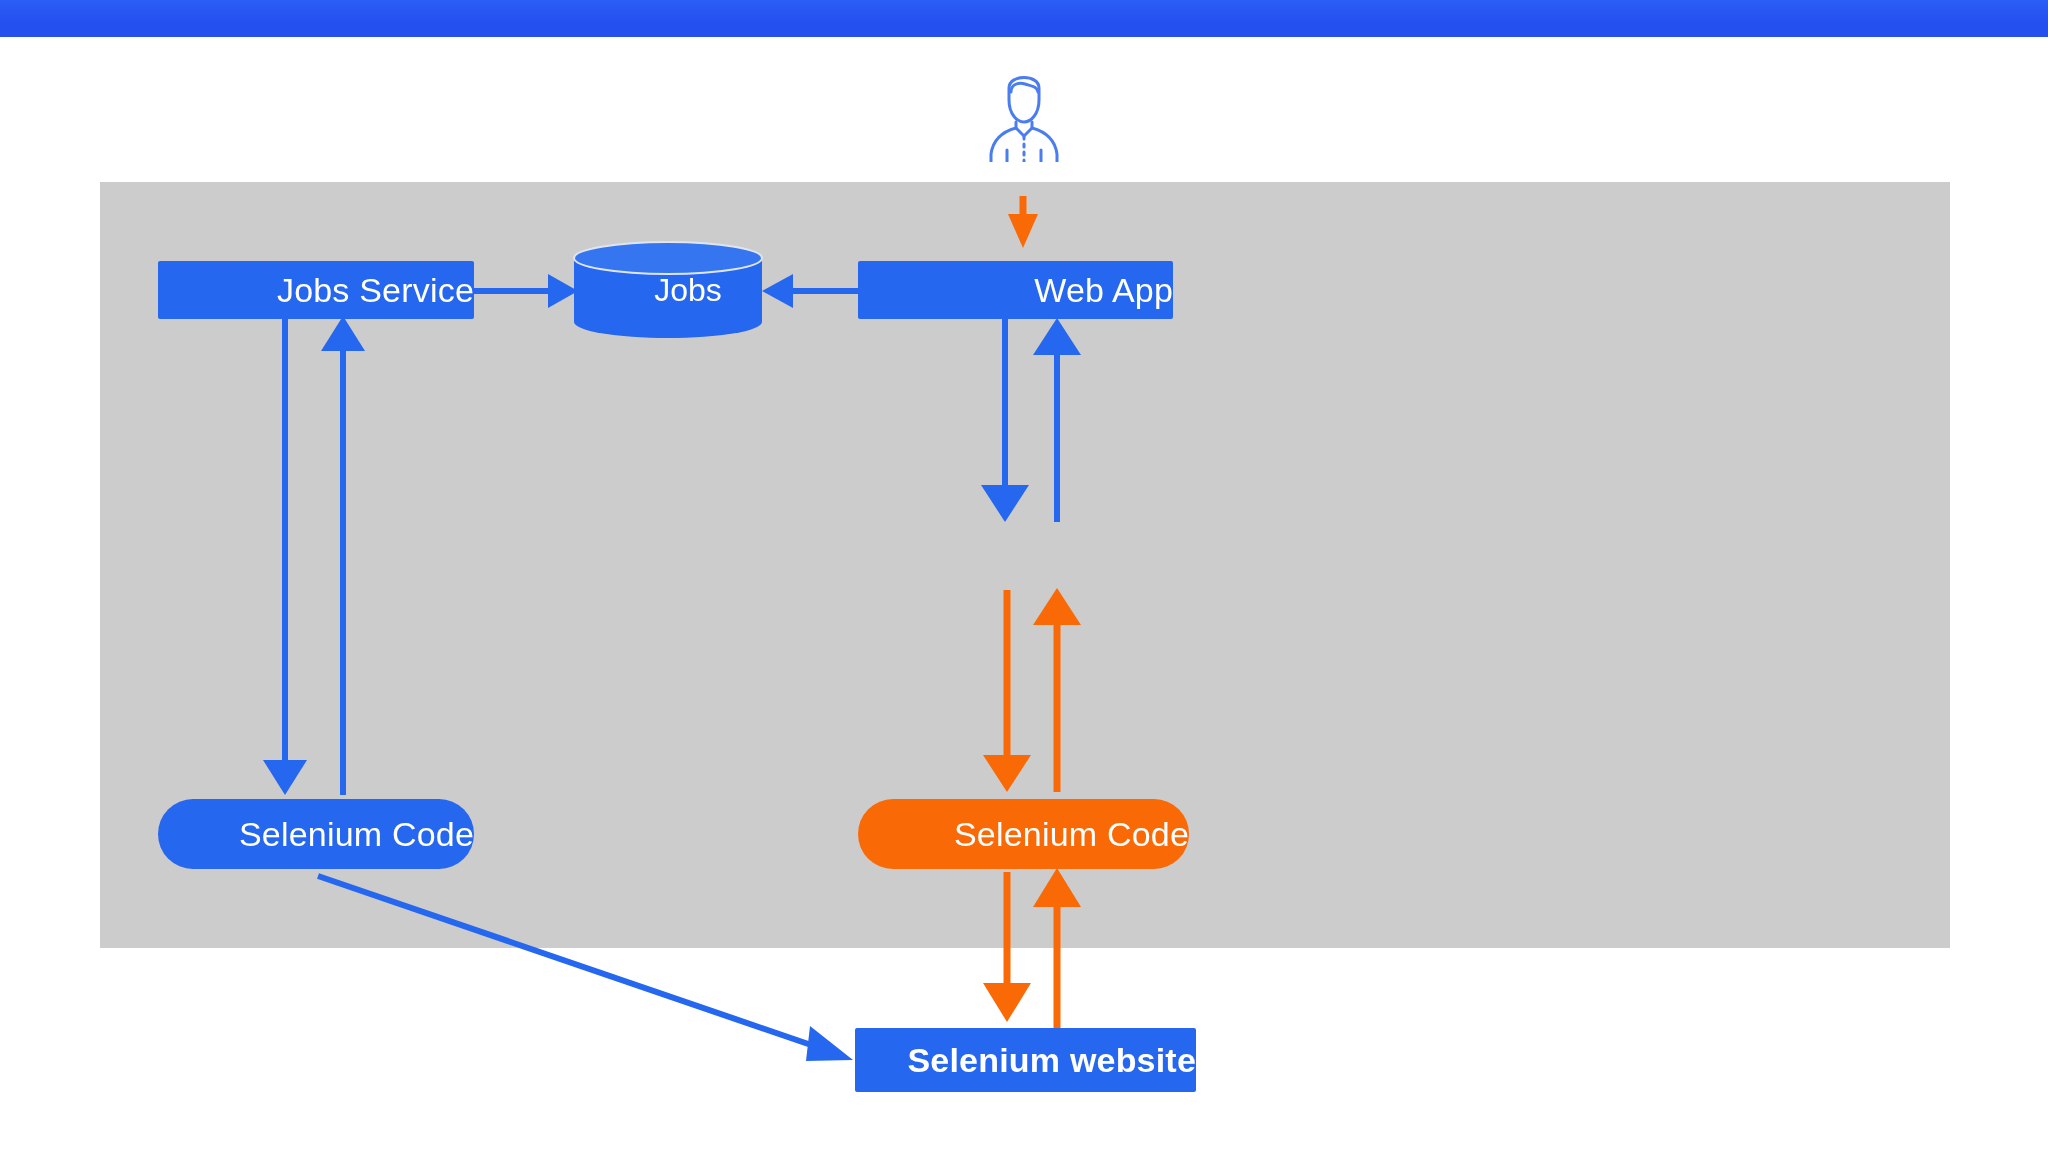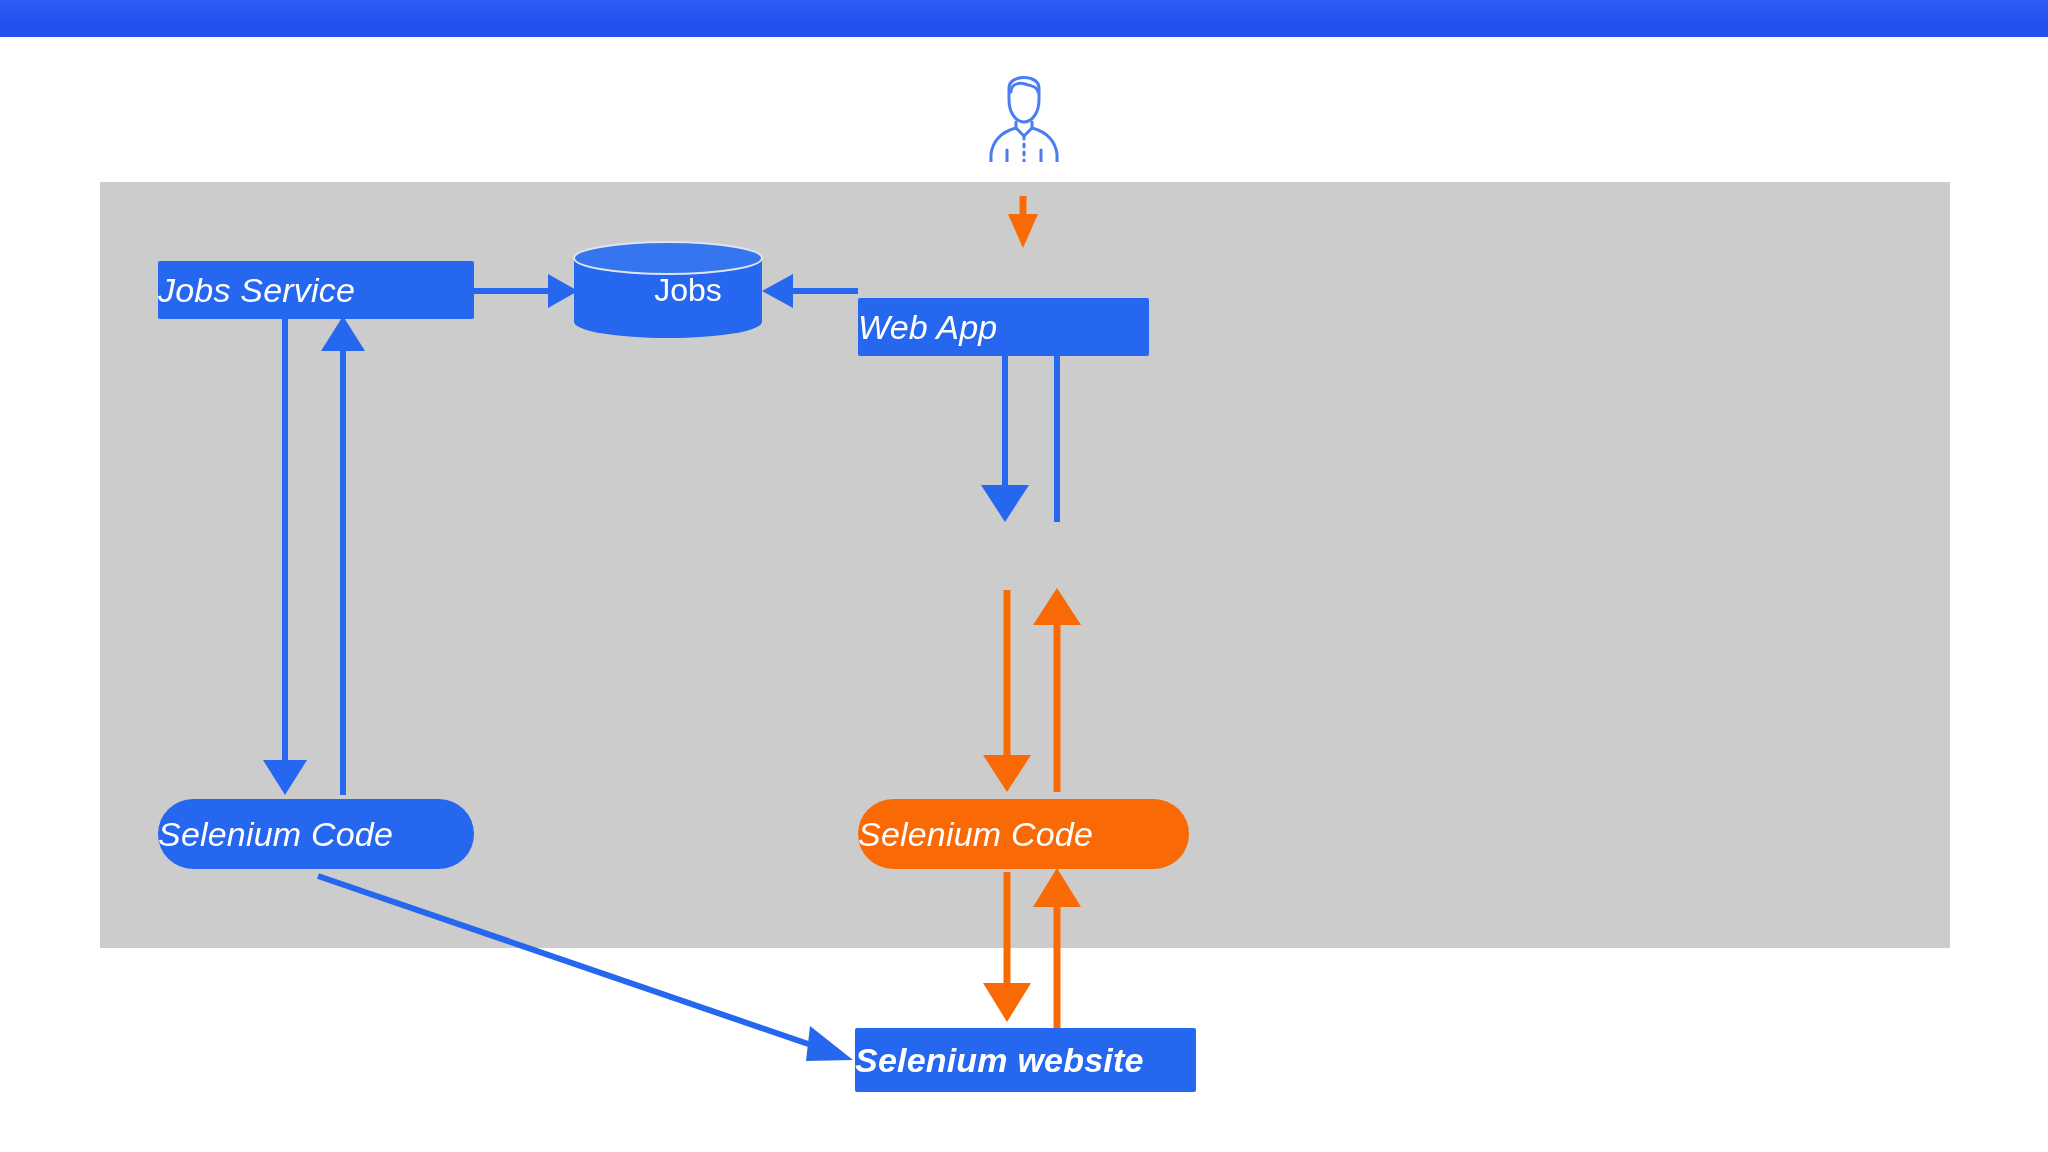--- a/index.html
+++ b/index.html
@@ -39,25 +39,24 @@
     position: absolute;
     left: 0;
     top: 0;
     width: 2048px;
     height: 1152px;
   }
   .node {
     position: absolute;
     display: flex;
     align-items: center;
-    justify-content: flex-start;
+    justify-content: flex-end;
     color: #ffffff;
     box-sizing: border-box;
     white-space: nowrap;
-    font-style: italic;
   }
   .node-rect {
     border-radius: 2px;
   }
   .node-pill {
     border-radius: 48px;
   }
   .blue-fill { background: #2667ef; }
   .orange-fill { background: #f96a07; }
   .label-regular {
@@ -173,21 +172,21 @@
     <rect x="2" y="18" width="188" height="64" fill="#2667ef"></rect>
     <ellipse cx="96" cy="18" rx="94" ry="16" fill="#3575f0"></ellipse>
     <ellipse cx="96" cy="18" rx="94" ry="16" fill="none" stroke="#dfe5ef" stroke-width="2"></ellipse>
   </svg>
   <div class="db-label" style="left:592px; top:256px; width:192px; height:68px;">Jobs</div>
 
   <div class="node node-rect blue-fill label-regular" style="left:158px; top:261px; width:316px; height:58px;">
     <span>Jobs Service</span>
   </div>
 
-  <div class="node node-rect blue-fill label-regular" style="left:858px; top:261px; width:291px; height:58px;margin-top:37px;">
+  <div class="node node-rect blue-fill label-regular" style="left:858px; top:261px; width:315px; height:58px;">
     <span>Web App</span>
   </div>
 
 
   <div class="node node-pill blue-fill label-regular" style="left:158px; top:799px; width:316px; height:70px;">
     <span>Selenium Code</span>
   </div>
 
   <div class="node node-pill orange-fill label-regular" style="left:858px; top:799px; width:331px; height:70px;">
     <span>Selenium Code</span>

